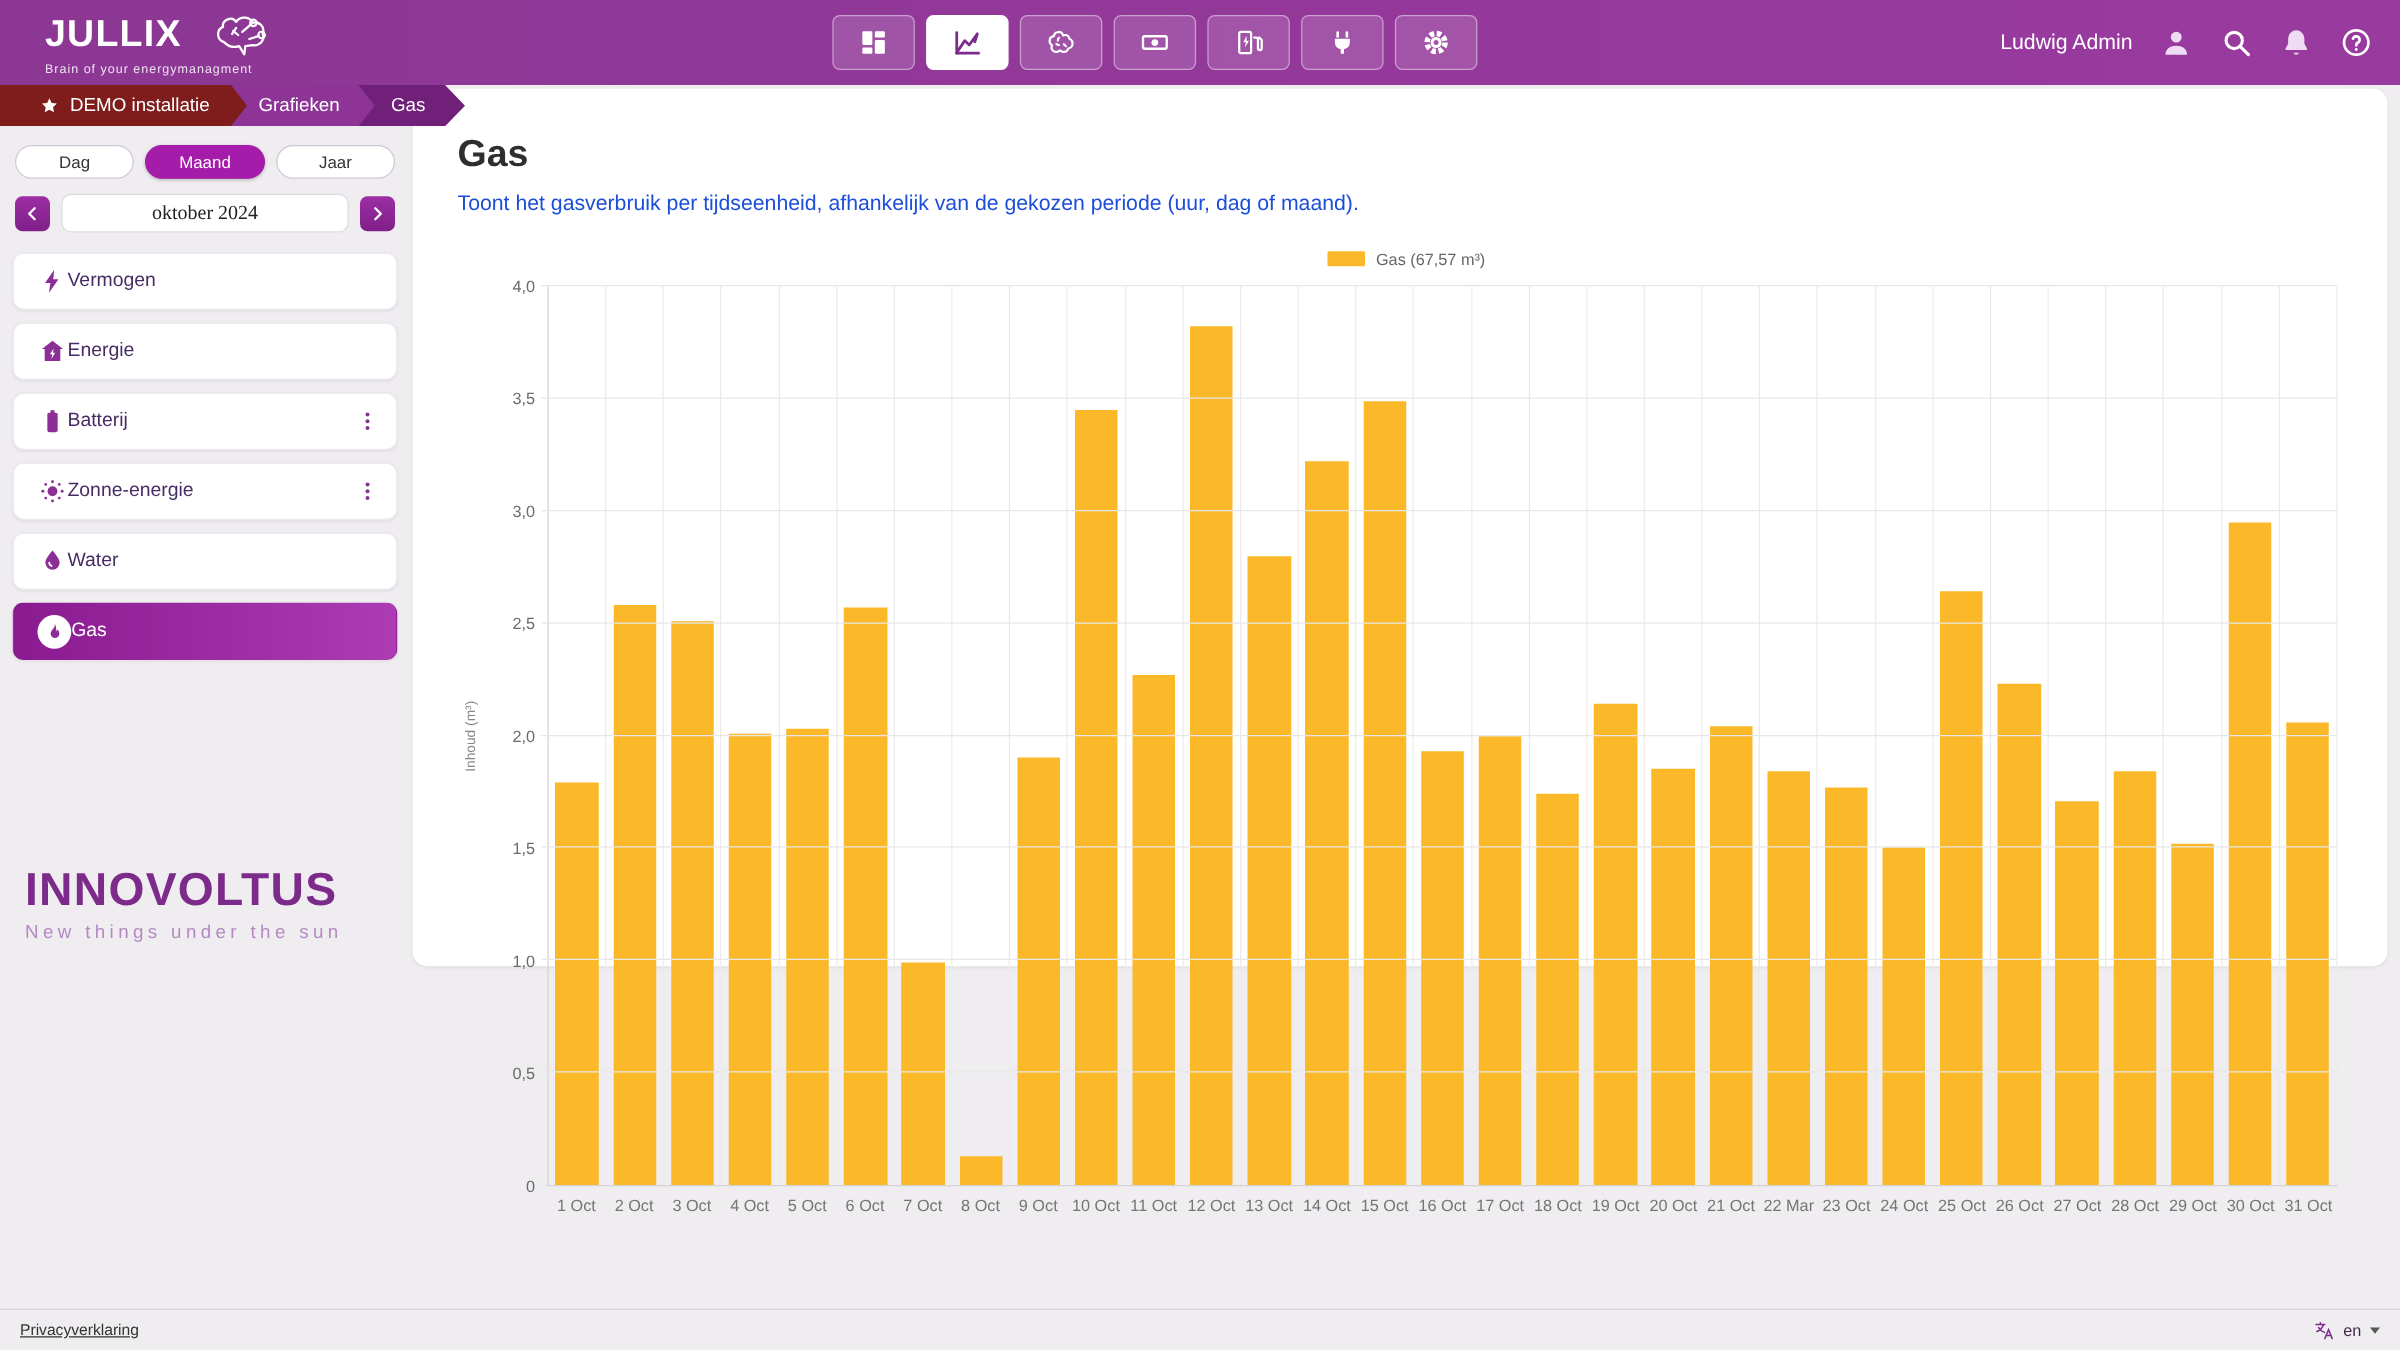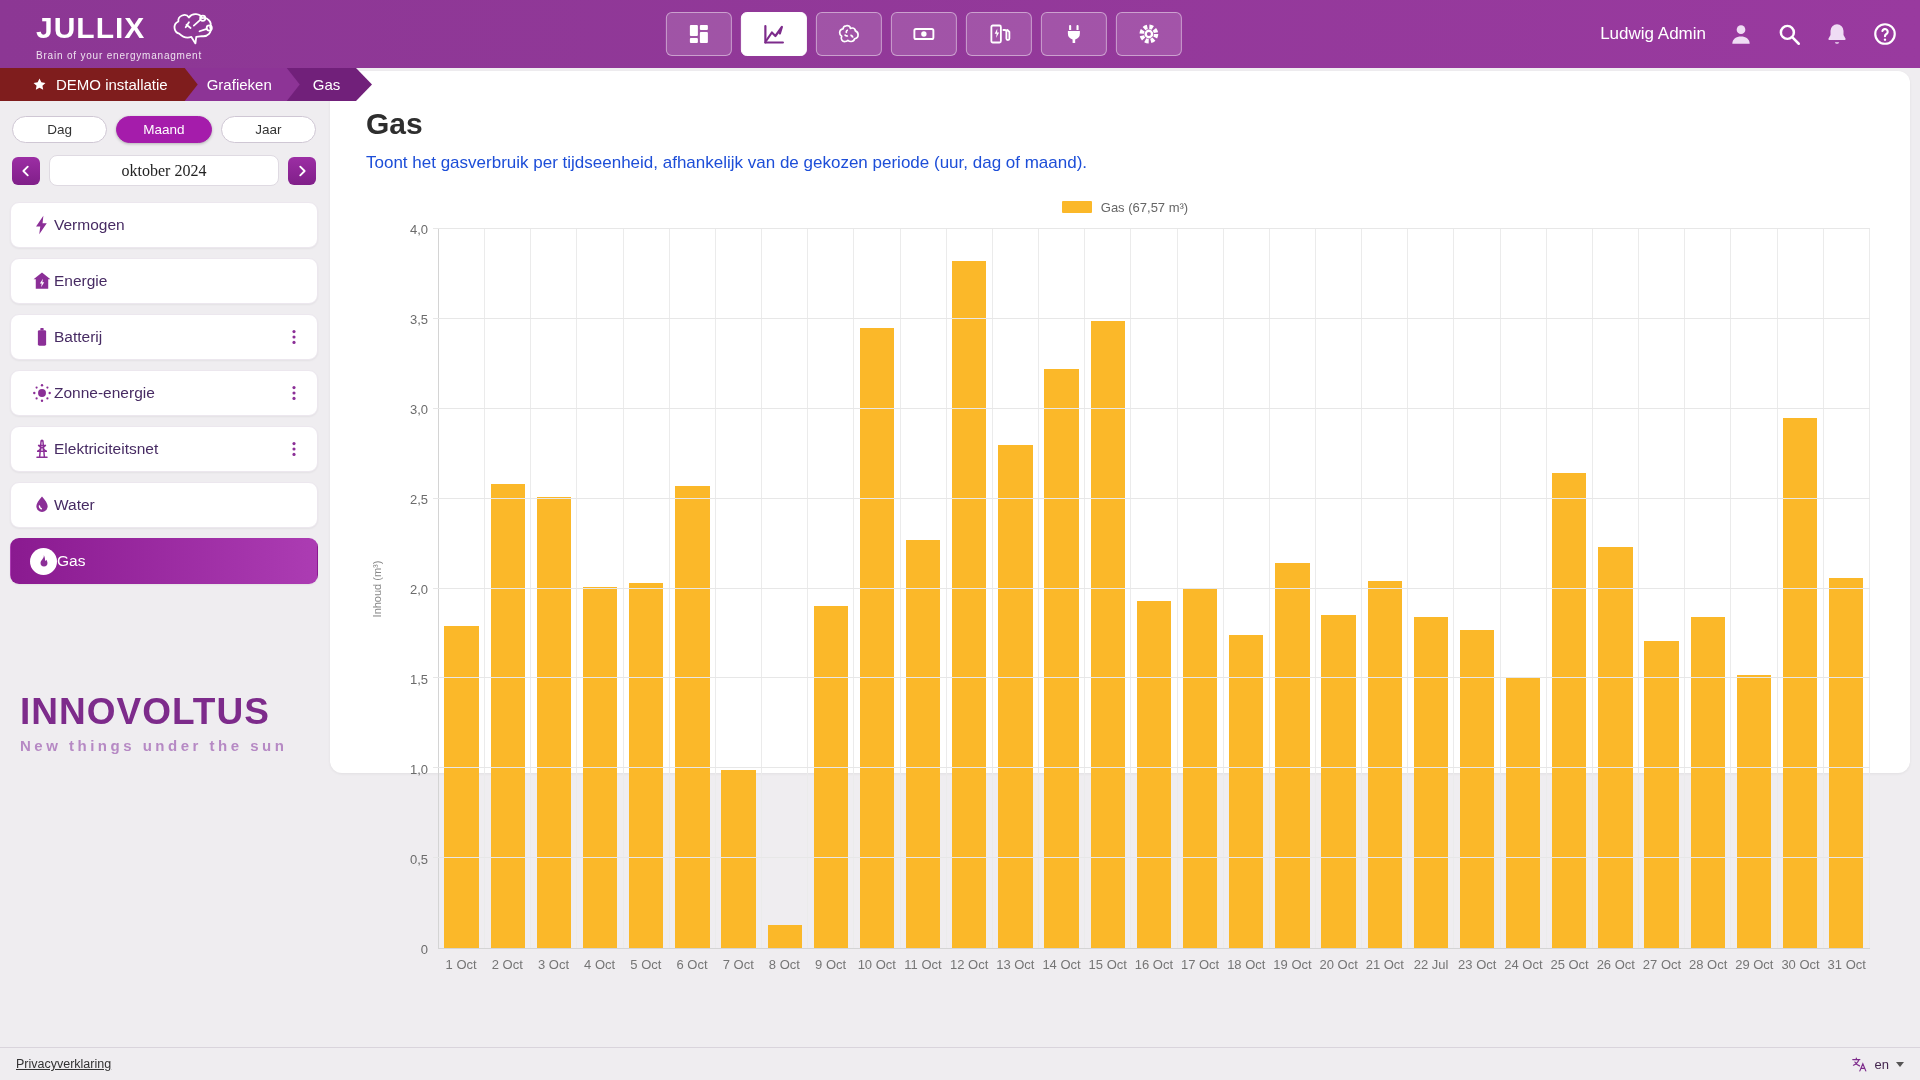--- a/index.html
+++ b/index.html
@@ -48,21 +48,21 @@
   .menu-item .mi-icon svg { width:22px; height:22px; }
   .menu-item .mi-label { font-size:15.5px; color:#472B63; }
   .menu-item .mi-kebab { margin-left:auto; width:22px; height:22px; color:#8B2F97; display:flex; align-items:center; justify-content:center; cursor:pointer; }
   .menu-item .mi-kebab svg { width:20px; height:20px; }
   .menu-item.active { background:linear-gradient(90deg,#8A1A90,#AC3CB3); border-color:transparent; }
   .menu-item.active .mi-label { color:#fff; }
   .menu-item.active .mi-icon { background:#fff; border-radius:50%; width:27px; height:27px; }
   .menu-item.active .mi-icon svg { width:17px; height:17px; }
   .brand-block { position:absolute; left:10px; bottom:46px; }
   .brand-name { font-size:37px; font-weight:bold; color:#7D2B8B; letter-spacing:1px; }
-  .brand-tagline { font-size:15px; color:#B689C4; letter-spacing:3.5px; margin-top:4px;font-weight:bold; }
+  .brand-tagline { font-size:15px; color:#B689C4; letter-spacing:3.5px; margin-top:4px; }
 
   
   .page-title { font-size:30px; font-weight:bold; color:#2E2E2E; }
   .page-subtitle { font-size:17px; color:#1d4ed8; margin-top:12px; }
   .legend-row { display:flex; justify-content:center; align-items:center; gap:9px; margin-top:26px; height:16px; }
   .legend-swatch { width:30px; height:12px; border-radius:1px; }
   .legend-label { font-size:13px; color:#666; }
   .chart-grid { display:flex; margin-top:14px; }
   .y-title { width:22px; position:relative; }
   .y-title span { position:absolute; top:50%; left:50%; transform:translate(-50%,-50%) rotate(-90deg); white-space:nowrap; font-size:11px; color:#888; }
@@ -288,39 +288,20 @@
           <span class="mi-kebab">
             <svg viewBox="0 0 24 24" fill="currentColor">
               <circle cx="12" cy="5.5" r="1.9"></circle>
               <circle cx="12" cy="12" r="1.9"></circle>
               <circle cx="12" cy="18.5" r="1.9"></circle>
             </svg>
           </span>
         </div>
         <div class="menu-item">
           <span class="mi-icon">
-            <svg viewBox="0 0 24 24" fill="none" stroke="currentColor" stroke-width="1.6" stroke-linecap="round" stroke-linejoin="round">
-              <path d="M9.4 21 11 3h2l1.6 18"></path>
-              <path d="M6.5 21h11"></path>
-              <path d="M8.3 8.2h7.4M7.3 14.5h9.4"></path>
-              <path d="M8.3 8.2l8.4 6.3M15.7 8.2l-8.4 6.3"></path>
-              <circle cx="12" cy="2.6" r="1.1" fill="currentColor" stroke="none"></circle>
-            </svg>
-          </span>
-          <span class="mi-label">Elektriciteitsnet</span>
-          <span class="mi-kebab">
-            <svg viewBox="0 0 24 24" fill="currentColor">
-              <circle cx="12" cy="5.5" r="1.9"></circle>
-              <circle cx="12" cy="12" r="1.9"></circle>
-              <circle cx="12" cy="18.5" r="1.9"></circle>
-            </svg>
-          </span>
-        </div>
-        <div class="menu-item">
-          <span class="mi-icon">
             <svg viewBox="0 0 24 24" fill="currentColor">
               <path d="M12 2.6c3.6 4.4 6.2 7.6 6.2 10.7a6.2 6.2 0 0 1-12.4 0C5.8 10.2 8.4 7 12 2.6z"></path>
               <path d="M9.2 13.2a3 3 0 0 0 2 2.9" stroke="#fff" stroke-width="1.6" fill="none" stroke-linecap="round"></path>
             </svg>
           </span>
           <span class="mi-label">Water</span>
         </div>
         <div class="menu-item active">
           <span class="mi-icon">
             <svg viewBox="0 0 24 24" fill="currentColor">
@@ -482,21 +463,21 @@
         <div class="xlab">12 Oct</div>
         <div class="xlab">13 Oct</div>
         <div class="xlab">14 Oct</div>
         <div class="xlab">15 Oct</div>
         <div class="xlab">16 Oct</div>
         <div class="xlab">17 Oct</div>
         <div class="xlab">18 Oct</div>
         <div class="xlab">19 Oct</div>
         <div class="xlab">20 Oct</div>
         <div class="xlab">21 Oct</div>
-        <div class="xlab">22 Jul</div>
+        <div class="xlab">22 Mar</div>
         <div class="xlab">23 Oct</div>
         <div class="xlab">24 Oct</div>
         <div class="xlab">25 Oct</div>
         <div class="xlab">26 Oct</div>
         <div class="xlab">27 Oct</div>
         <div class="xlab">28 Oct</div>
         <div class="xlab">29 Oct</div>
         <div class="xlab">30 Oct</div>
         <div class="xlab">31 Oct</div>
       </div>

